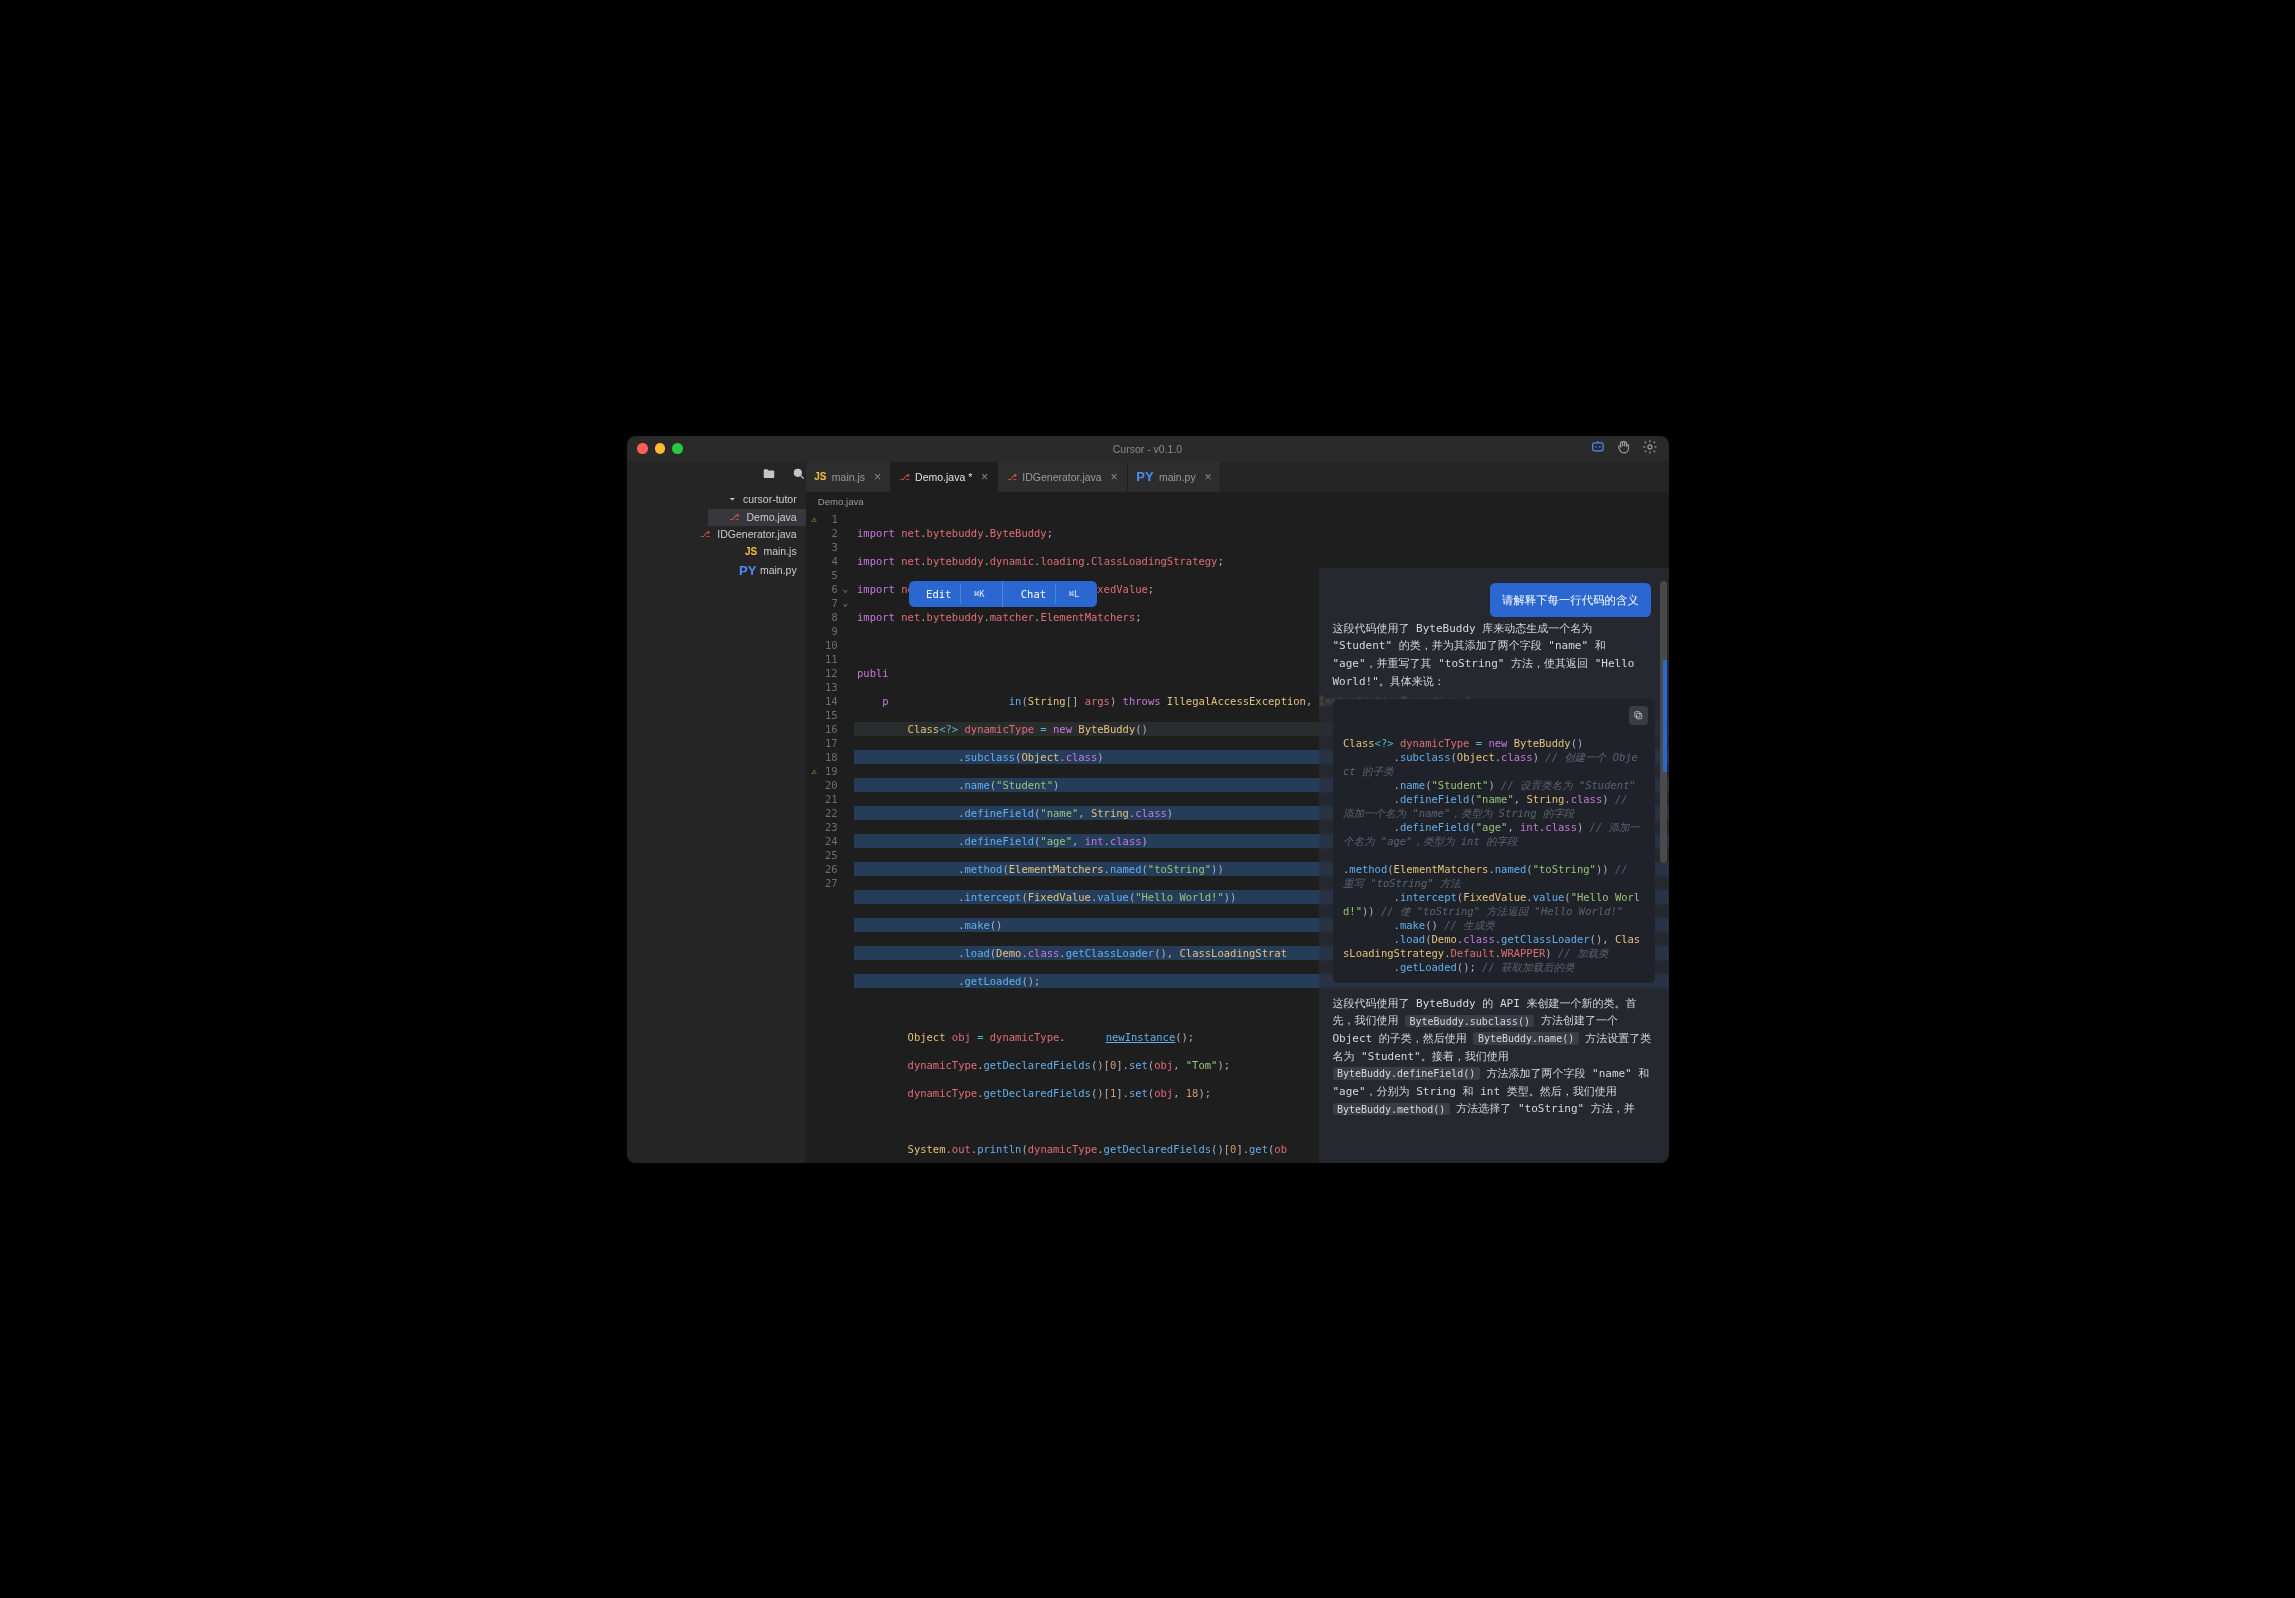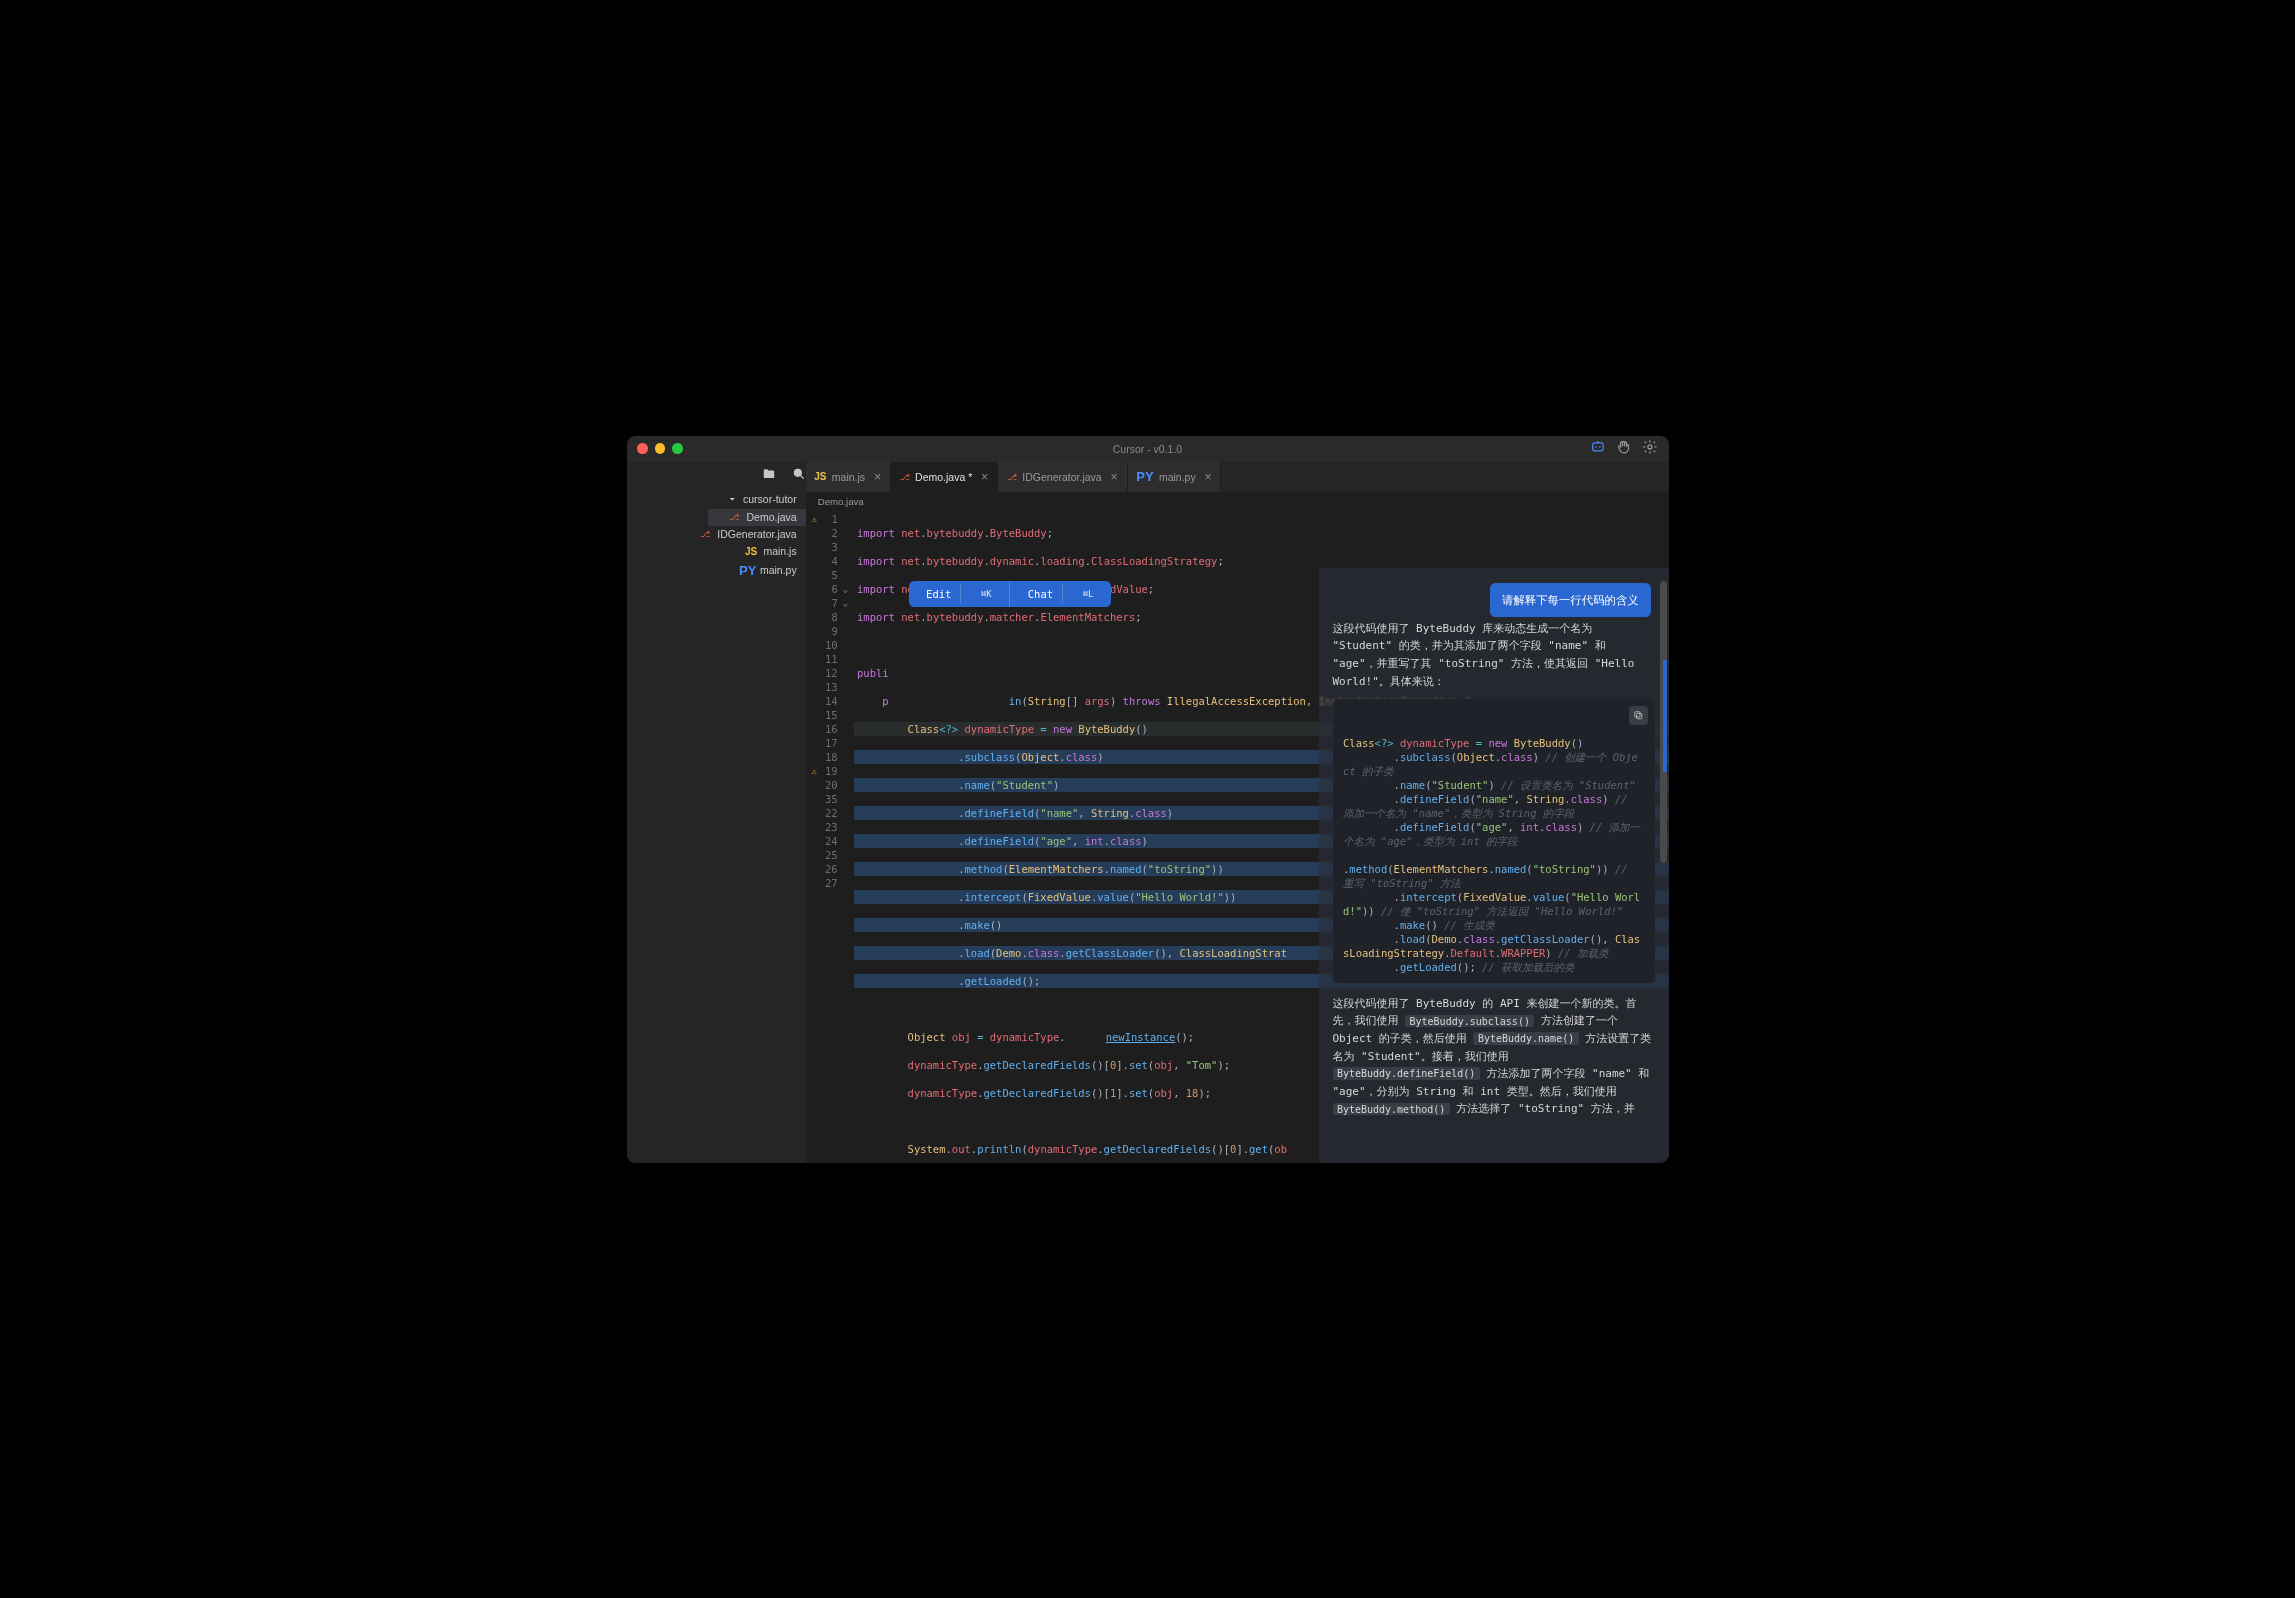--- a/index.html
+++ b/index.html
@@ -133,21 +133,21 @@
   position: absolute;
   top: 70px; left: 103px;
   background: #2a67d0;
   border-radius: 5.3px;
   display: flex;
   font-size: 10.5px;
   color: #fff;
   overflow: hidden;
   z-index: 5;
 }
-.popup-badge span { padding: 3.5px 8.8px; display: flex; align-items: center; gap: 11px; }
+.popup-badge span { padding: 3.5px 8.8px; display: flex; align-items: center; gap: 4px; }
 .popup-badge span:first-child { border-right: 0.9px solid rgba(255,255,255,.2); }
 .shortcut { font-size: 8.8px; opacity: .85; }
 
 .chat-blue-bubble {
   position: absolute;
   top: 15.8px; right: 17.5px;
   background: #2a67d0;
   color: #fff;
   font-size: 11.4px;
   padding: 7.9px 12.3px;
@@ -310,21 +310,21 @@
           <div class="ln">11</div>
             <div class="ln">12</div>
             <div class="ln">13</div>
             <div class="ln">14</div>
             <div class="ln">15</div>
           <div class="ln">16</div>
             <div class="ln">17</div>
             <div class="ln">18</div>
             <div class="ln warn">19</div>
             <div class="ln">20</div>
-          <div class="ln">35</div>
+          <div class="ln">21</div>
             <div class="ln">22</div>
             <div class="ln">23</div>
             <div class="ln">24</div>
             <div class="ln">25</div>
           <div class="ln">26</div>
             <div class="ln">27</div>
         </div>
         <div class="code">
 <div class="line"><span class="kw">import</span> <span class="id">net</span><span class="pun">.</span><span class="id">bytebuddy</span><span class="pun">.</span><span class="id">ByteBuddy</span><span class="pun">;</span></div>
 <div class="line"><span class="kw">import</span> <span class="id">net</span><span class="pun">.</span><span class="id">bytebuddy</span><span class="pun">.</span><span class="id">dynamic</span><span class="pun">.</span><span class="id">loading</span><span class="pun">.</span><span class="id">ClassLoadingStrategy</span><span class="pun">;</span></div>

